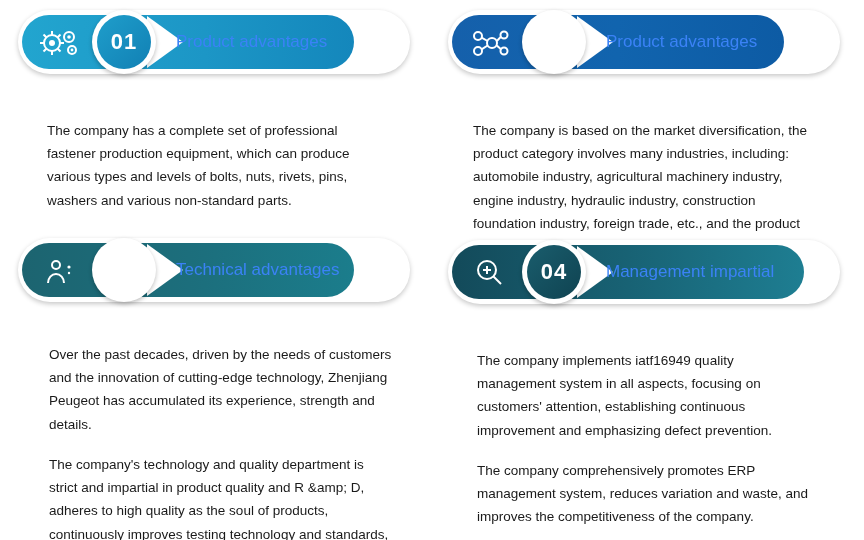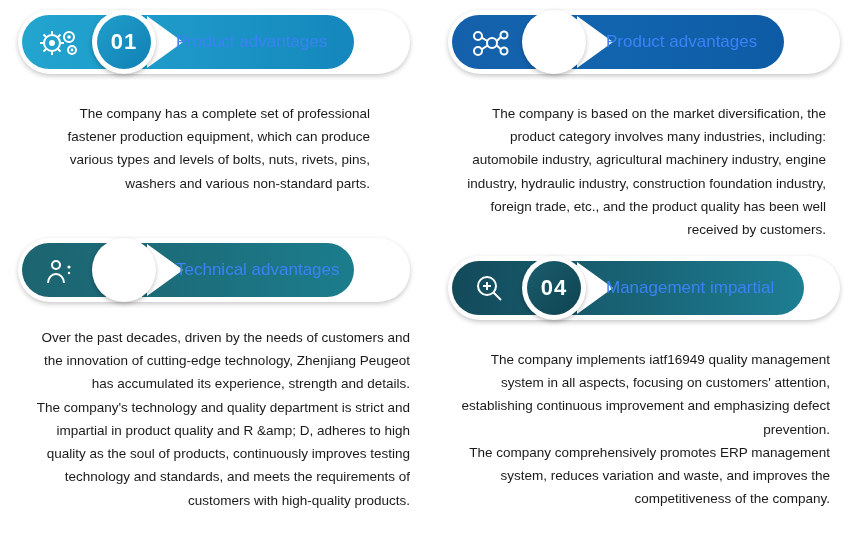--- a/index.html
+++ b/index.html
@@ -10,30 +10,29 @@
     width: 864px;
     height: 540px;
     background: #ffffff;
     font-family: "Liberation Sans", sans-serif;
     overflow: hidden;
   }
   .canvas {
     position: relative;
     width: 864px;
     height: 540px;
-    text-align: right;
   }
   .card {
     position: absolute;
     width: 410px;
   }
   .card-1 { left: 18px;  top: 10px; }
   .card-2 { left: 448px; top: 10px; }
   .card-3 { left: 18px;  top: 238px; }
-  .card-4 { left: 448px; top: 256px; text-decoration: underline; }
+  .card-4 { left: 448px; top: 240px; text-decoration: underline; }
 
   
   .banner {
     position: relative;
     height: 64px;
   }
   .banner-outline {
     position: absolute;
     left: 0;
     top: 0;
@@ -115,21 +114,21 @@
   .body-text {
     position: absolute;
     font-size: 13.5px;
     line-height: 1.72;
     color: #1a1a1a;
   }
   .bt-1 { left: 12px;  top: 92px;  width: 340px; }
   .bt-2 { left: 8px;   top: 92px;  width: 370px; }
   .bt-3 { left: 14px;  top: 88px;  width: 378px; }
   .bt-4 { left: 12px;  top: 92px;  width: 370px; }
-  .body-text p { margin: 0; }
+  .body-text p { margin: 17px; }
 
   
   .fill-c1 { background: linear-gradient(90deg, #22a5cf 0%, #1c96c6 55%, #1487bc 100%); }
   .core-c1 { background: linear-gradient(135deg, #1f9ecb 0%, #1180b4 100%); }
   .fill-c2 { background: linear-gradient(90deg, #1560ab 0%, #1164ae 50%, #0d5ba4 100%); }
   .core-c2 { background: linear-gradient(135deg, #1f6fb5 0%, #0d55a0 100%); }
   .fill-c3 { background: linear-gradient(90deg, #1c6470 0%, #1c6f7d 55%, #1b7d8c 100%); }
   .core-c3 { background: linear-gradient(135deg, #206f7d 0%, #13515c 100%); }
   .fill-c4 { background: linear-gradient(90deg, #134a5a 0%, #186274 50%, #1e7e92 100%); }
   .core-c4 { background: linear-gradient(135deg, #1a5d6d 0%, #0f4351 100%); }

